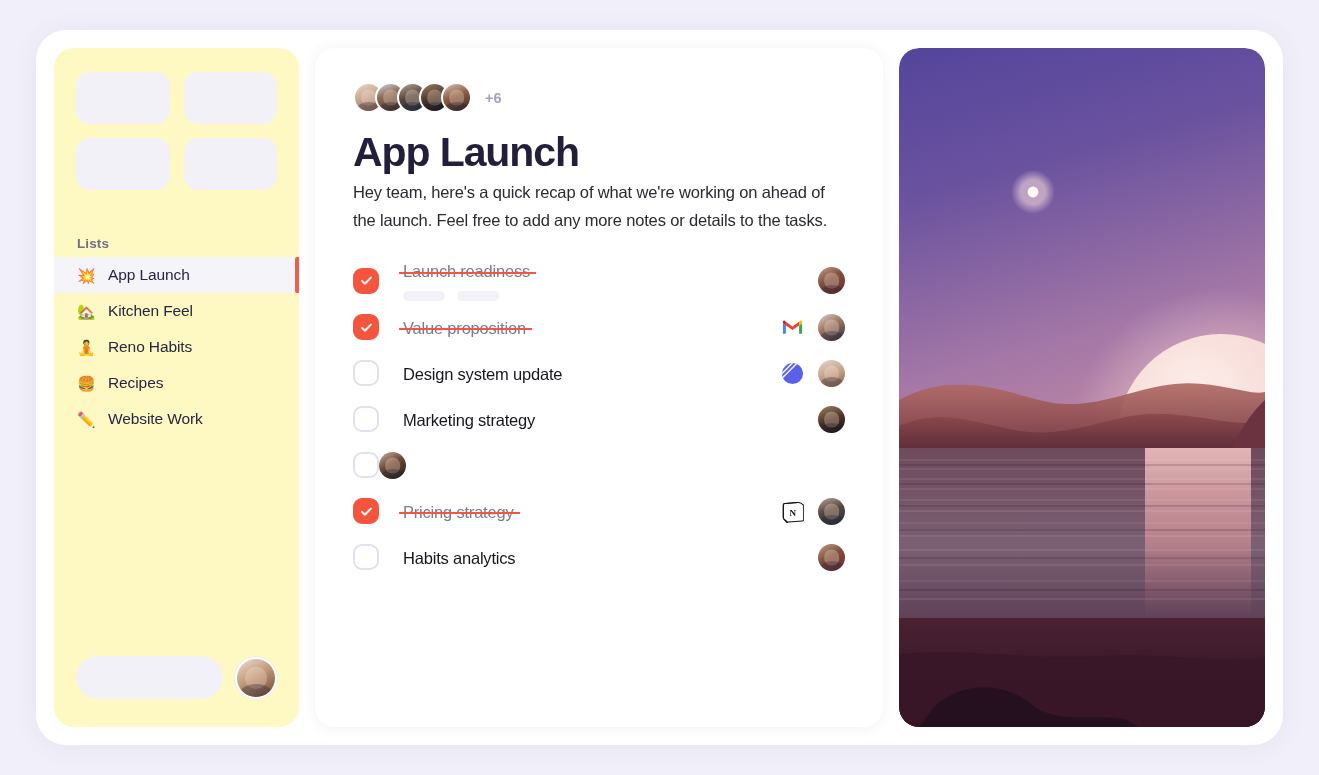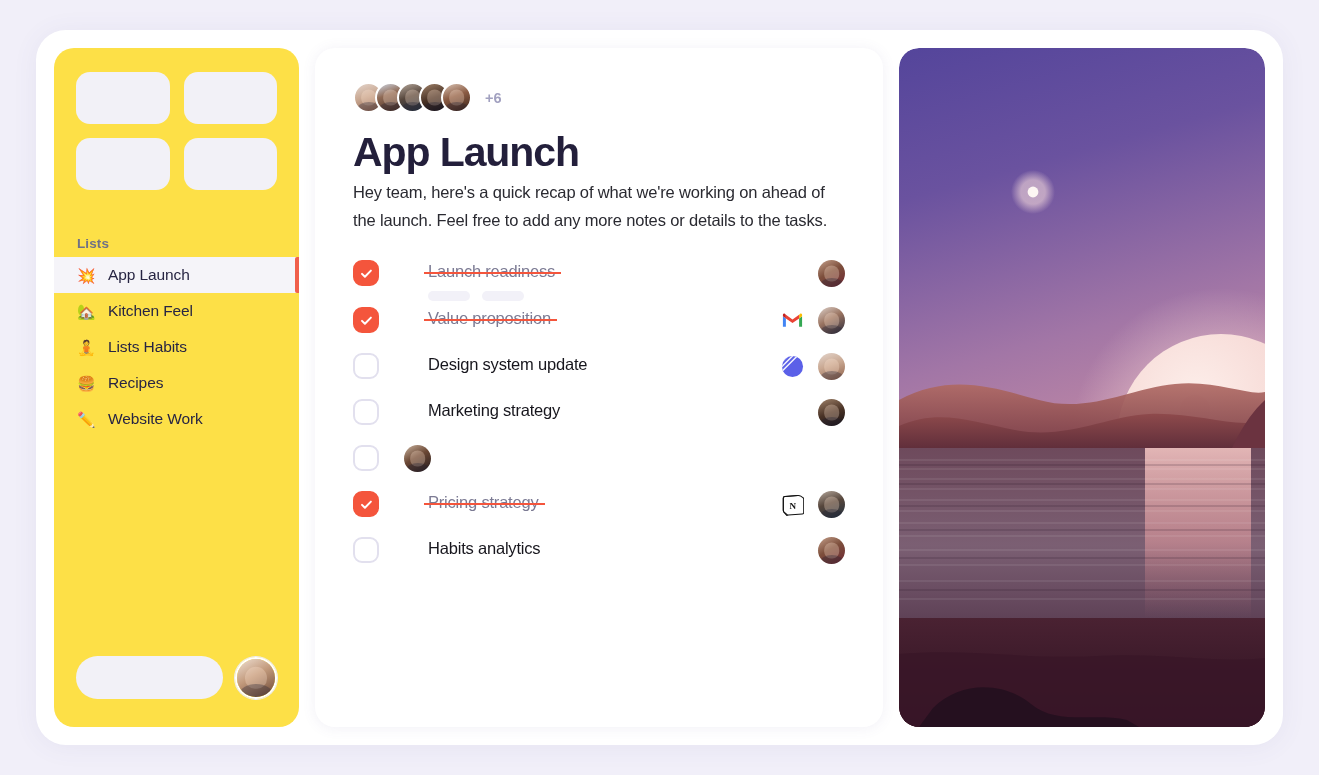--- a/index.html
+++ b/index.html
@@ -24,21 +24,21 @@
     box-shadow: 0 2px 26px rgba(90,80,140,0.07);
     display: flex;
     padding: 18px;
     gap: 16px;
   }
 
   
   #sidebar {
     width: 245px;
     flex: 0 0 245px;
-    background: #fde047;
+    background: #fef9c3;
     border-radius: 20px;
     position: relative;
     display: flex;
     flex-direction: column;
     overflow: hidden;
   }
   .sb-tiles {
     display: grid;
     grid-template-columns: 1fr 1fr;
     gap: 14px;
@@ -139,24 +139,23 @@
     line-height: 28px;
     color: #2a2a31;
     max-width: 500px;
     letter-spacing: -0.15px;
   }
 
   
   #task-list { margin-top: 20px; }
   .task-row {
     display: flex;
-    align-items: flex-start;
+    align-items: center;
     min-height: 46px;
     position: relative;
-    gap: 25px;
   }
   .checkbox {
     width: 26px; height: 26px;
     border-radius: 9px;
     flex: 0 0 26px;
     margin-top: 6px;
     cursor: pointer;
     display: flex;
     align-items: center;
     justify-content: center;
@@ -262,21 +261,21 @@
         <div class="sb-item active">
           <span class="sb-emoji">💥</span>
           <span class="sb-label">App Launch</span>
         </div>
         <div class="sb-item">
           <span class="sb-emoji">🏡</span>
           <span class="sb-label">Kitchen Feel</span>
         </div>
         <div class="sb-item">
           <span class="sb-emoji">🧘</span>
-          <span class="sb-label">Lists Habits</span>
+          <span class="sb-label">Reno Habits</span>
         </div>
         <div class="sb-item">
           <span class="sb-emoji">🍔</span>
           <span class="sb-label">Recipes</span>
         </div>
         <div class="sb-item">
           <span class="sb-emoji">✏️</span>
           <span class="sb-label">Website Work</span>
         </div>
       </nav>

